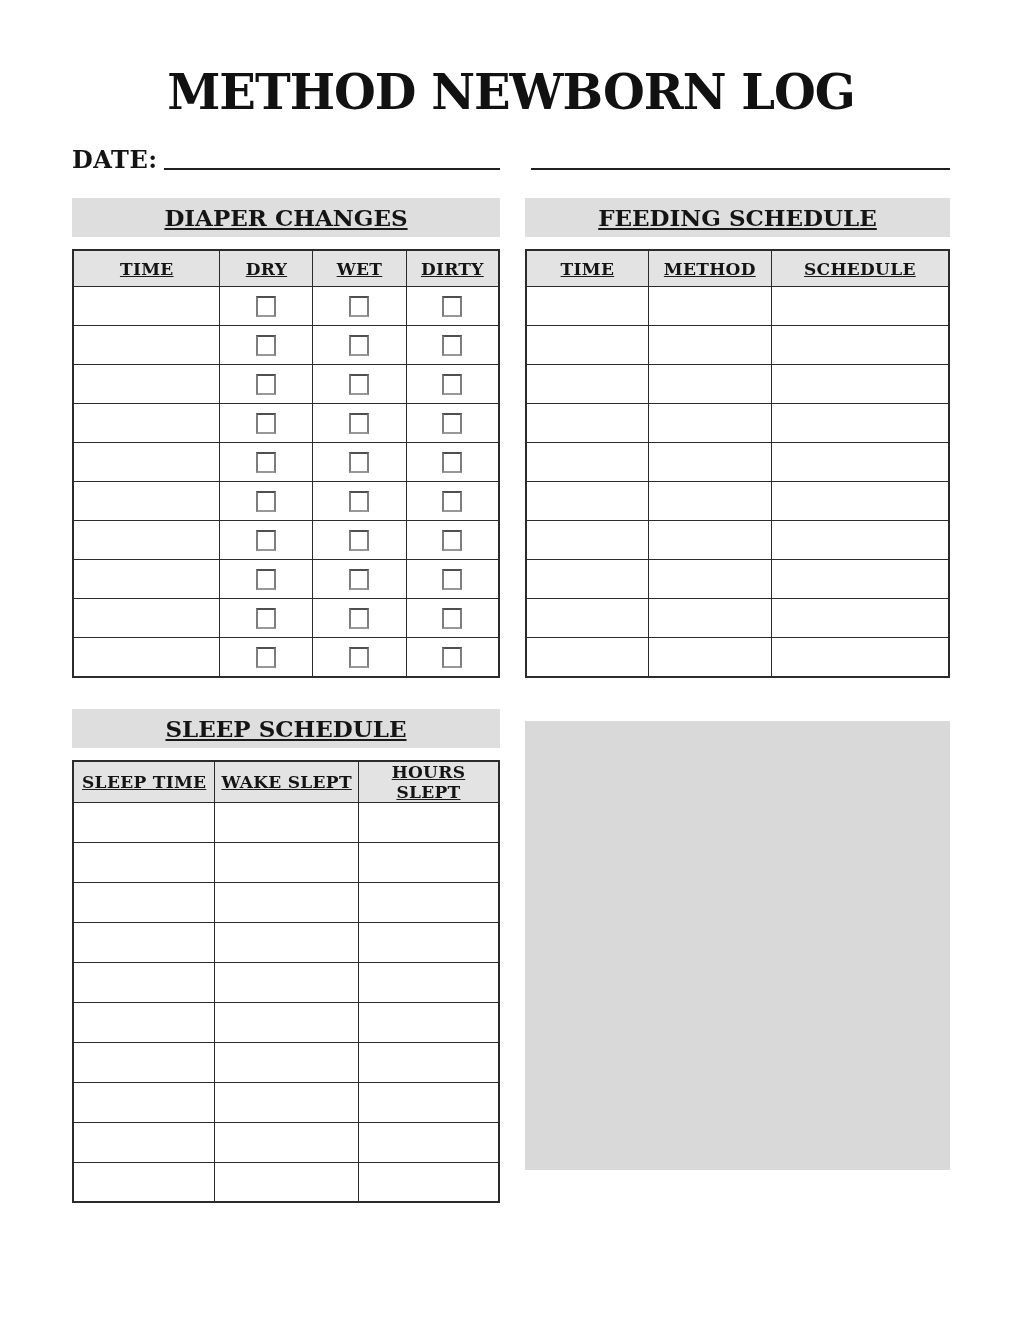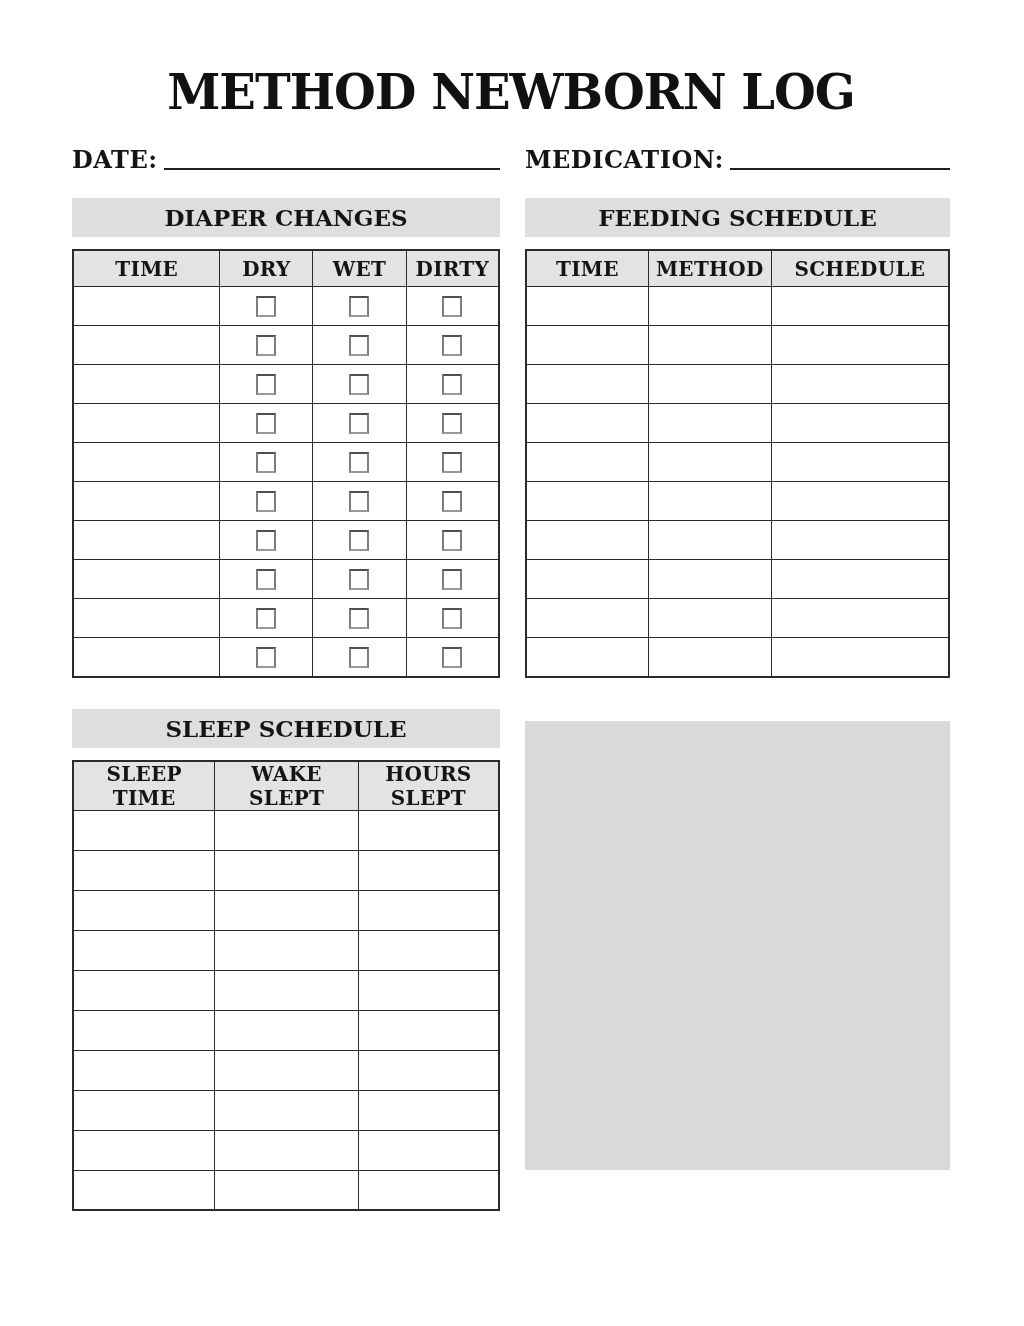--- a/index.html
+++ b/index.html
@@ -46,20 +46,21 @@
     height: 1px;
   }
 
   
   .sections {
     margin-top: 24px;
     display: grid;
     grid-template-columns: 428px 425px;
     column-gap: 25px;
     row-gap: 31px;
+    text-decoration: underline;
   }
   .section-title-bar {
     height: 39px;
     background: var(--header_bg, #dedede);
     display: flex;
     align-items: center;
     justify-content: center;
     font-size: 23px;
     font-weight: bold;
     letter-spacing: 0px;
@@ -71,21 +72,21 @@
   table.log-table {
     width: 100%;
     border-collapse: collapse;
     table-layout: fixed;
     border: 2px solid var(--border, #2b2b2b);
   }
   table.log-table th {
     height: 37px;
     background: var(--table_header_bg, #e3e3e3);
     border: 1px solid var(--border, #2b2b2b);
-    font-size: 20px;
+    font-size: 17px;
     font-weight: bold;
     letter-spacing: 0.3px;
     color: #141414;
     text-align: center;
     vertical-align: middle;
   }
   table.log-table td {
     height: 39px;
     border: 1px solid var(--border, #2b2b2b);
     background: #ffffff;
@@ -118,21 +119,20 @@
 <div class="page">
 
   <h1 class="title">METHOD NEWBORN LOG</h1>
 
   <div class="fields-row">
     <div class="field date-field">
       <span class="field-label">DATE:</span>
       <span class="field-line"></span>
     </div>
     <div class="field medication-field">
-      <span class="field-label">MEDICATION:</span>
       <span class="field-line"></span>
     </div>
   </div>
 
   <div class="sections">
 
     <div class="section">
       <div class="section-title-bar">
         <span>DIAPER CHANGES</span>
       </div>

